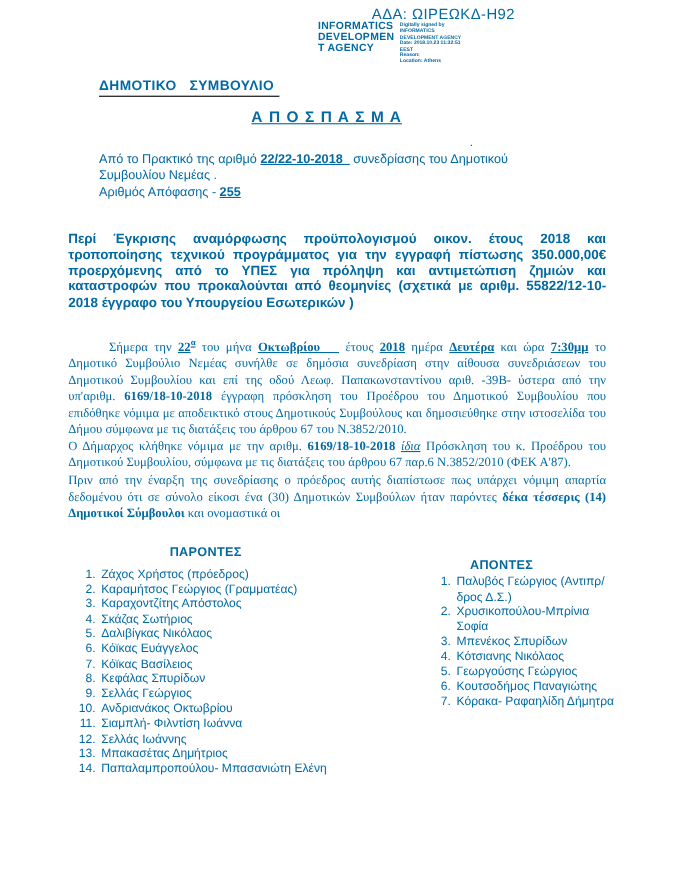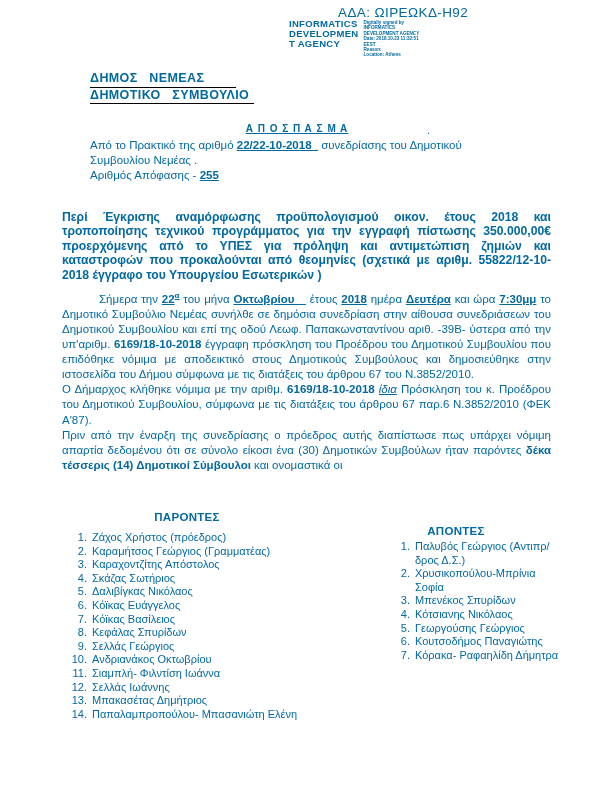--- a/index.html
+++ b/index.html
@@ -13,44 +13,44 @@
   .ada { position:absolute; left:338px; top:5px; font-size:13.5px; letter-spacing:0.4px; white-space:nowrap; }
   .stray-dot { position:absolute; left:427px; top:124px; font-size:11px; }
   .sig { position:absolute; left:289px; top:19px; display:flex; gap:5px; }
   .sig-agency { font-size:9.5px; line-height:10px; font-weight:600; letter-spacing:0.3px; white-space:nowrap; }
   .sig-details { font-size:4.6px; line-height:5.4px; font-weight:600; white-space:nowrap; padding-top:1px; }
   
   .org { position:absolute; left:90px; top:71px; font-size:12.5px; font-weight:bold; line-height:15.5px; letter-spacing:0.4px; }
   .org-line { border-bottom:1.5px solid #000; display:inline-block; padding-bottom:0px; }
   .u1 { padding-right:32px; }
   .u2 { padding-right:5px; }
-  .doc-title { position:absolute; left:62px; top:123px; width:470px; text-align:center;
-    font-size:10px; font-weight:bold; text-decoration:underline; letter-spacing:1px; }
+  .doc-title { position:absolute; left:62px; top:98px; width:470px; text-align:center;
+    font-size:14px; font-weight:bold; text-decoration:underline; letter-spacing:1px; }
   
   .intro { position:absolute; left:90px; top:138px; width:440px; font-size:11.5px; line-height:15.2px; }
   
   .summary-title { position:absolute; left:62px; top:195px; width:478px; text-align:center;
     font-size:12.5px; font-weight:bold; font-style:italic; text-decoration:underline; letter-spacing:0.5px; }
   .summary-body { position:absolute; left:62px; top:210px; width:489px;
     font-size:12.2px; font-weight:bold; line-height:14.4px; text-align:justify; }
   
-  .body-text { position:absolute; left:62px; top:288px; width:489px;
-    font-size:11.5px; line-height:15.1px; text-align:justify; }
+  .body-text { position:absolute; left:62px; top:304px; width:489px;
+    font-size:11.5px; line-height:15.1px; text-align:justify;font-family:Liberation Serif, serif; }
   .body-text p { margin:0; }
   .p-indent { text-indent:37px; }
   .b  { font-weight:bold; }
   .bu { font-weight:bold; text-decoration:underline; }
   .iu { font-style:italic; text-decoration:underline; }
   sup.bu { font-size:8px; }
   
-  .present-col { position:absolute; left:62px; top:511px; width:300px; font-size:11px; }
+  .present-col { position:absolute; left:62px; top:496px; width:300px; font-size:11px; }
   .absent-col  { position:absolute; left:385px; top:508px; width:178px; font-size:11px; }
   .col-heading { font-weight:bold; font-size:11.5px; text-align:center; letter-spacing:0.3px; }
   .present-h { width:250px; margin-bottom:8px; }
-  .absent-h  { width:142px; margin-bottom:3px;margin-top:17px; }
+  .absent-h  { width:142px; margin-bottom:3px; }
   .name-list { margin:0; padding-left:28px; line-height:13.6px; }
   .name-list li { padding-left:2px; }
   .absent-col .name-list { width:150px; }
 </style>
 </head>
 <body>
 
 <div class="page">
 
   <div class="ada">ΑΔΑ: ΩΙΡΕΩΚΔ-Η92</div>
@@ -68,21 +68,20 @@
       <div>Date: 2018.10.23 11:32:51</div>
       <div>EEST</div>
       <div>Reason:</div>
       <div>Location: Athens</div>
     </div>
   </div>
 
   <div class="stray-dot">.</div>
 
   <div class="org">
-    <div><span class="org-line u1">ΔΗΜΟΣ&nbsp;&nbsp;&nbsp;ΝΕΜΕΑΣ</span></div>
     <div><span class="org-line u2">ΔΗΜΟΤΙΚΟ&nbsp;&nbsp;&nbsp;ΣΥΜΒΟΥΛΙΟ</span></div>
   </div>
 
   <div class="doc-title">Α Π Ο Σ Π Α Σ Μ Α</div>
 
   <div class="intro">
     <span>Από το Πρακτικό της αριθμό </span><span class="bu">22/22-10-2018&nbsp;&nbsp;</span><span> συνεδρίασης  του Δημοτικού</span><br>
     <span>Συμβουλίου Νεμέας .</span><br>
     <span>Αριθμός  Απόφασης - </span><span class="bu">255</span>
   </div>

